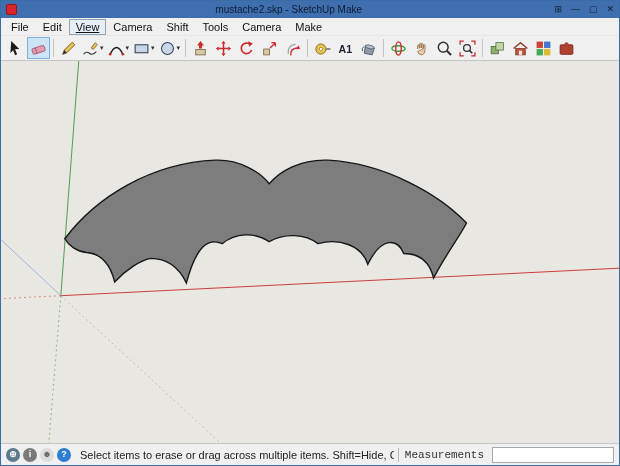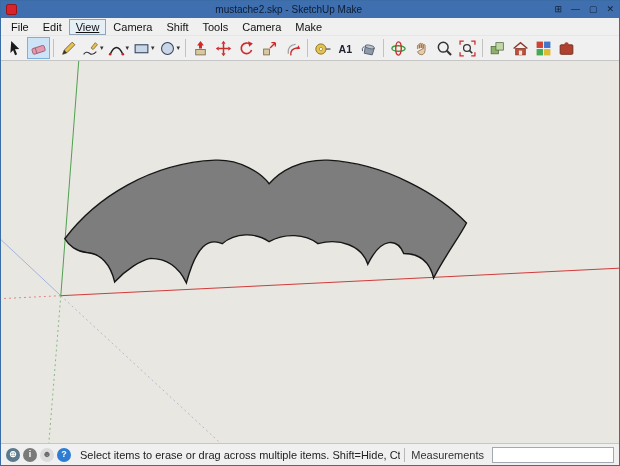--- a/index.html
+++ b/index.html
@@ -40,21 +40,21 @@
 
   
   .statusbar { height:22px; display:flex; align-items:center; gap:4px; padding:0 5px;
     background:#f0f0f0; border-top:1px solid #c6c6c6; font-size:11px; color:#222;
     flex:0 0 auto; }
   .sb-ico { width:14px; height:14px; border-radius:50%; display:inline-flex;
     align-items:center; justify-content:center; font-size:9px; font-weight:bold;
     line-height:1; flex:0 0 auto; }
   .sb-msg { margin-left:5px; flex:1 1 auto; white-space:nowrap; overflow:hidden; }
   .sb-sep { width:1px; height:14px; background:#b8b8b8; flex:0 0 auto; }
-  .sb-meas-label { margin:0 4px 0 2px; color:#333; flex:0 0 auto; }
+  .sb-meas-label { margin:0 4px 0 2px; color:#333; flex:0 0 auto;font-family:Liberation Mono, monospace; }
   .sb-input { width:122px; height:16px; border:1px solid #a3a9b1; background:#fff;
     font-size:10px; padding:0 3px; font-family:"Liberation Sans",sans-serif; }
 </style>
 </head>
 <body>
 
 <svg width="0" height="0" style="position:absolute" aria-hidden="true">
   <defs>
     <symbol id="icon-select" viewBox="0 0 16 16">
         <path d="M4 1 L11.5 8.5 L7.5 8.8 L9.5 13.5 L7.6 14.3 L5.8 9.7 L3.2 12.2 Z" fill="#1a1a1a"></path>

